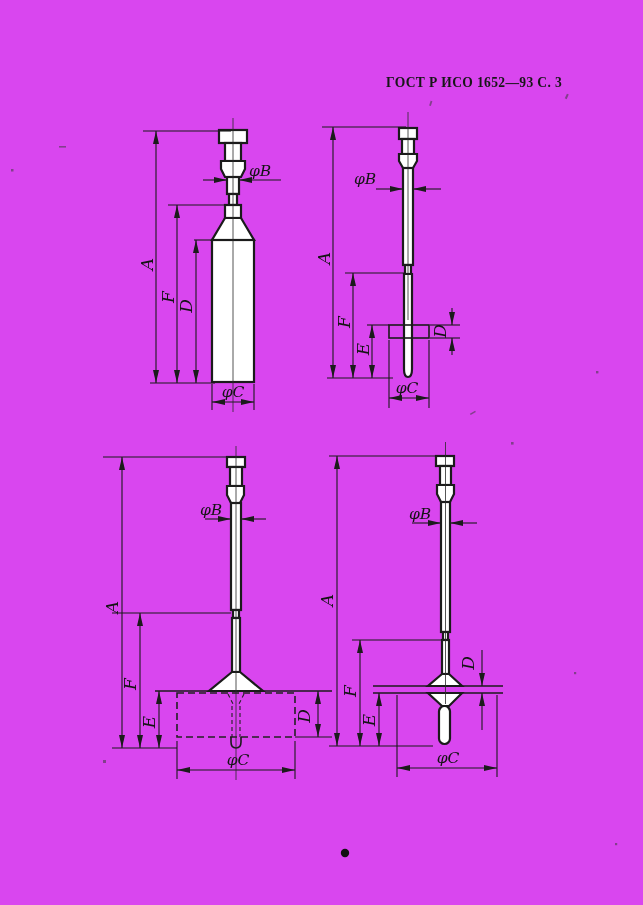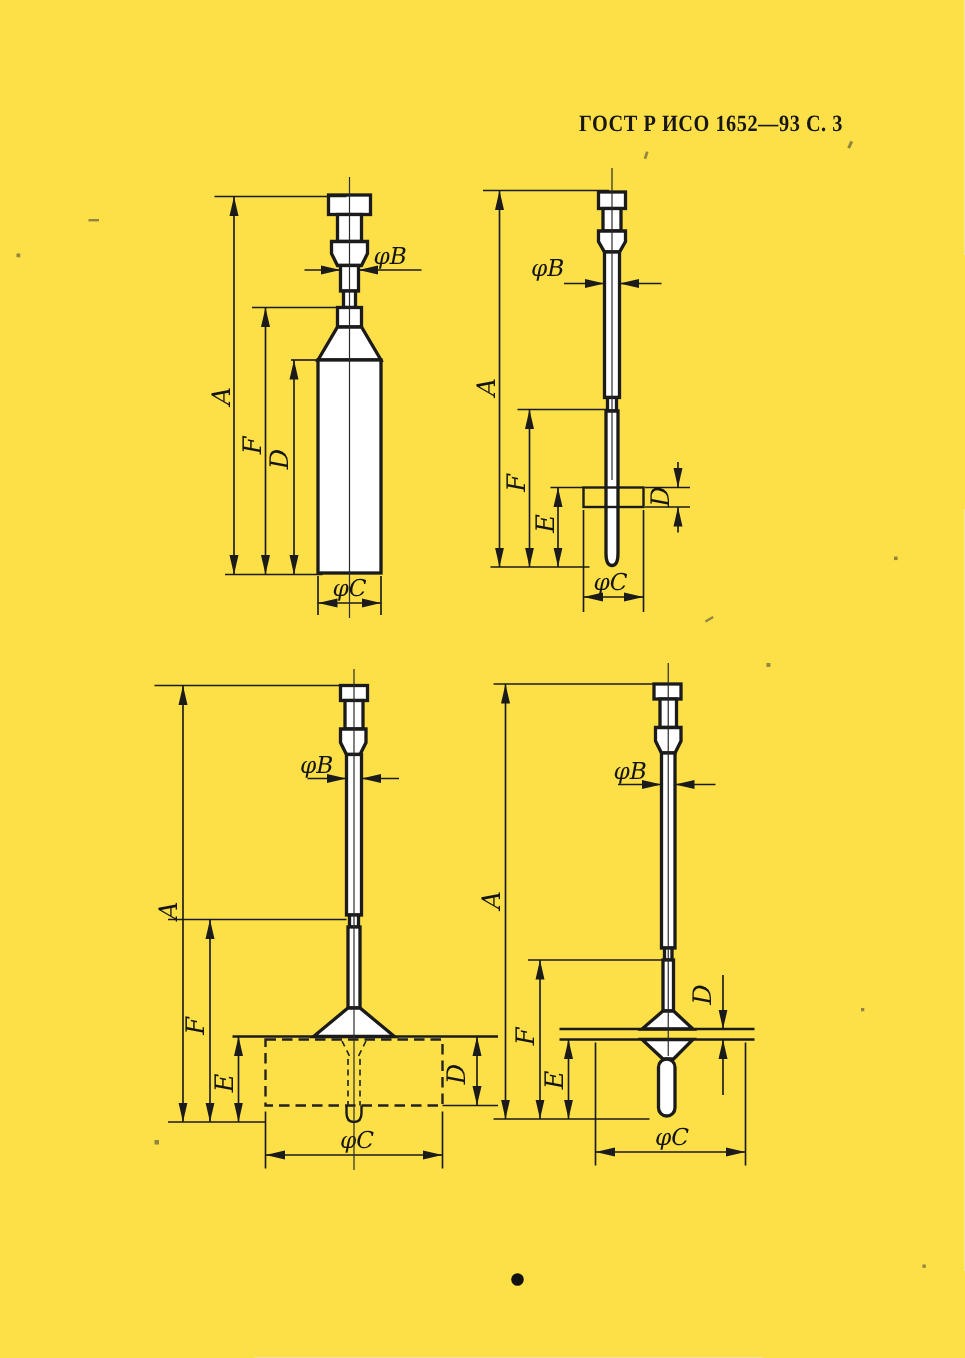--- a/index.html
+++ b/index.html
@@ -1,18 +1,18 @@
 <!DOCTYPE html>
 <html><head>
 <meta charset="utf-8">
 <style>
   html,body{margin:0;padding:0;background:#e8e8e8;}
   .page{
     position:relative;width:643px;height:905px;margin:0 auto;
-    background:#fde047;overflow:hidden;
+    background:#d946ef;overflow:hidden;
     font-family:"Liberation Serif",serif;
     text-decoration:underline;
   }
   svg{display:block}
   .part{fill:#ffffff;stroke:#1b1b1b;stroke-width:2.2;stroke-linejoin:miter;}
   .part-thin{fill:none;stroke:#1b1b1b;stroke-width:1.6;}
   .hidden-edge{fill:none;stroke:#222;stroke-width:1.6;stroke-dasharray:7 4;}
   .hidden-thin{fill:none;stroke:#222;stroke-width:1.1;stroke-dasharray:4 3;}
   .dim{fill:none;stroke:#1b1b1b;stroke-width:1.1;}
   .cl{stroke:#2a2a2a;stroke-width:.8;fill:none;}

